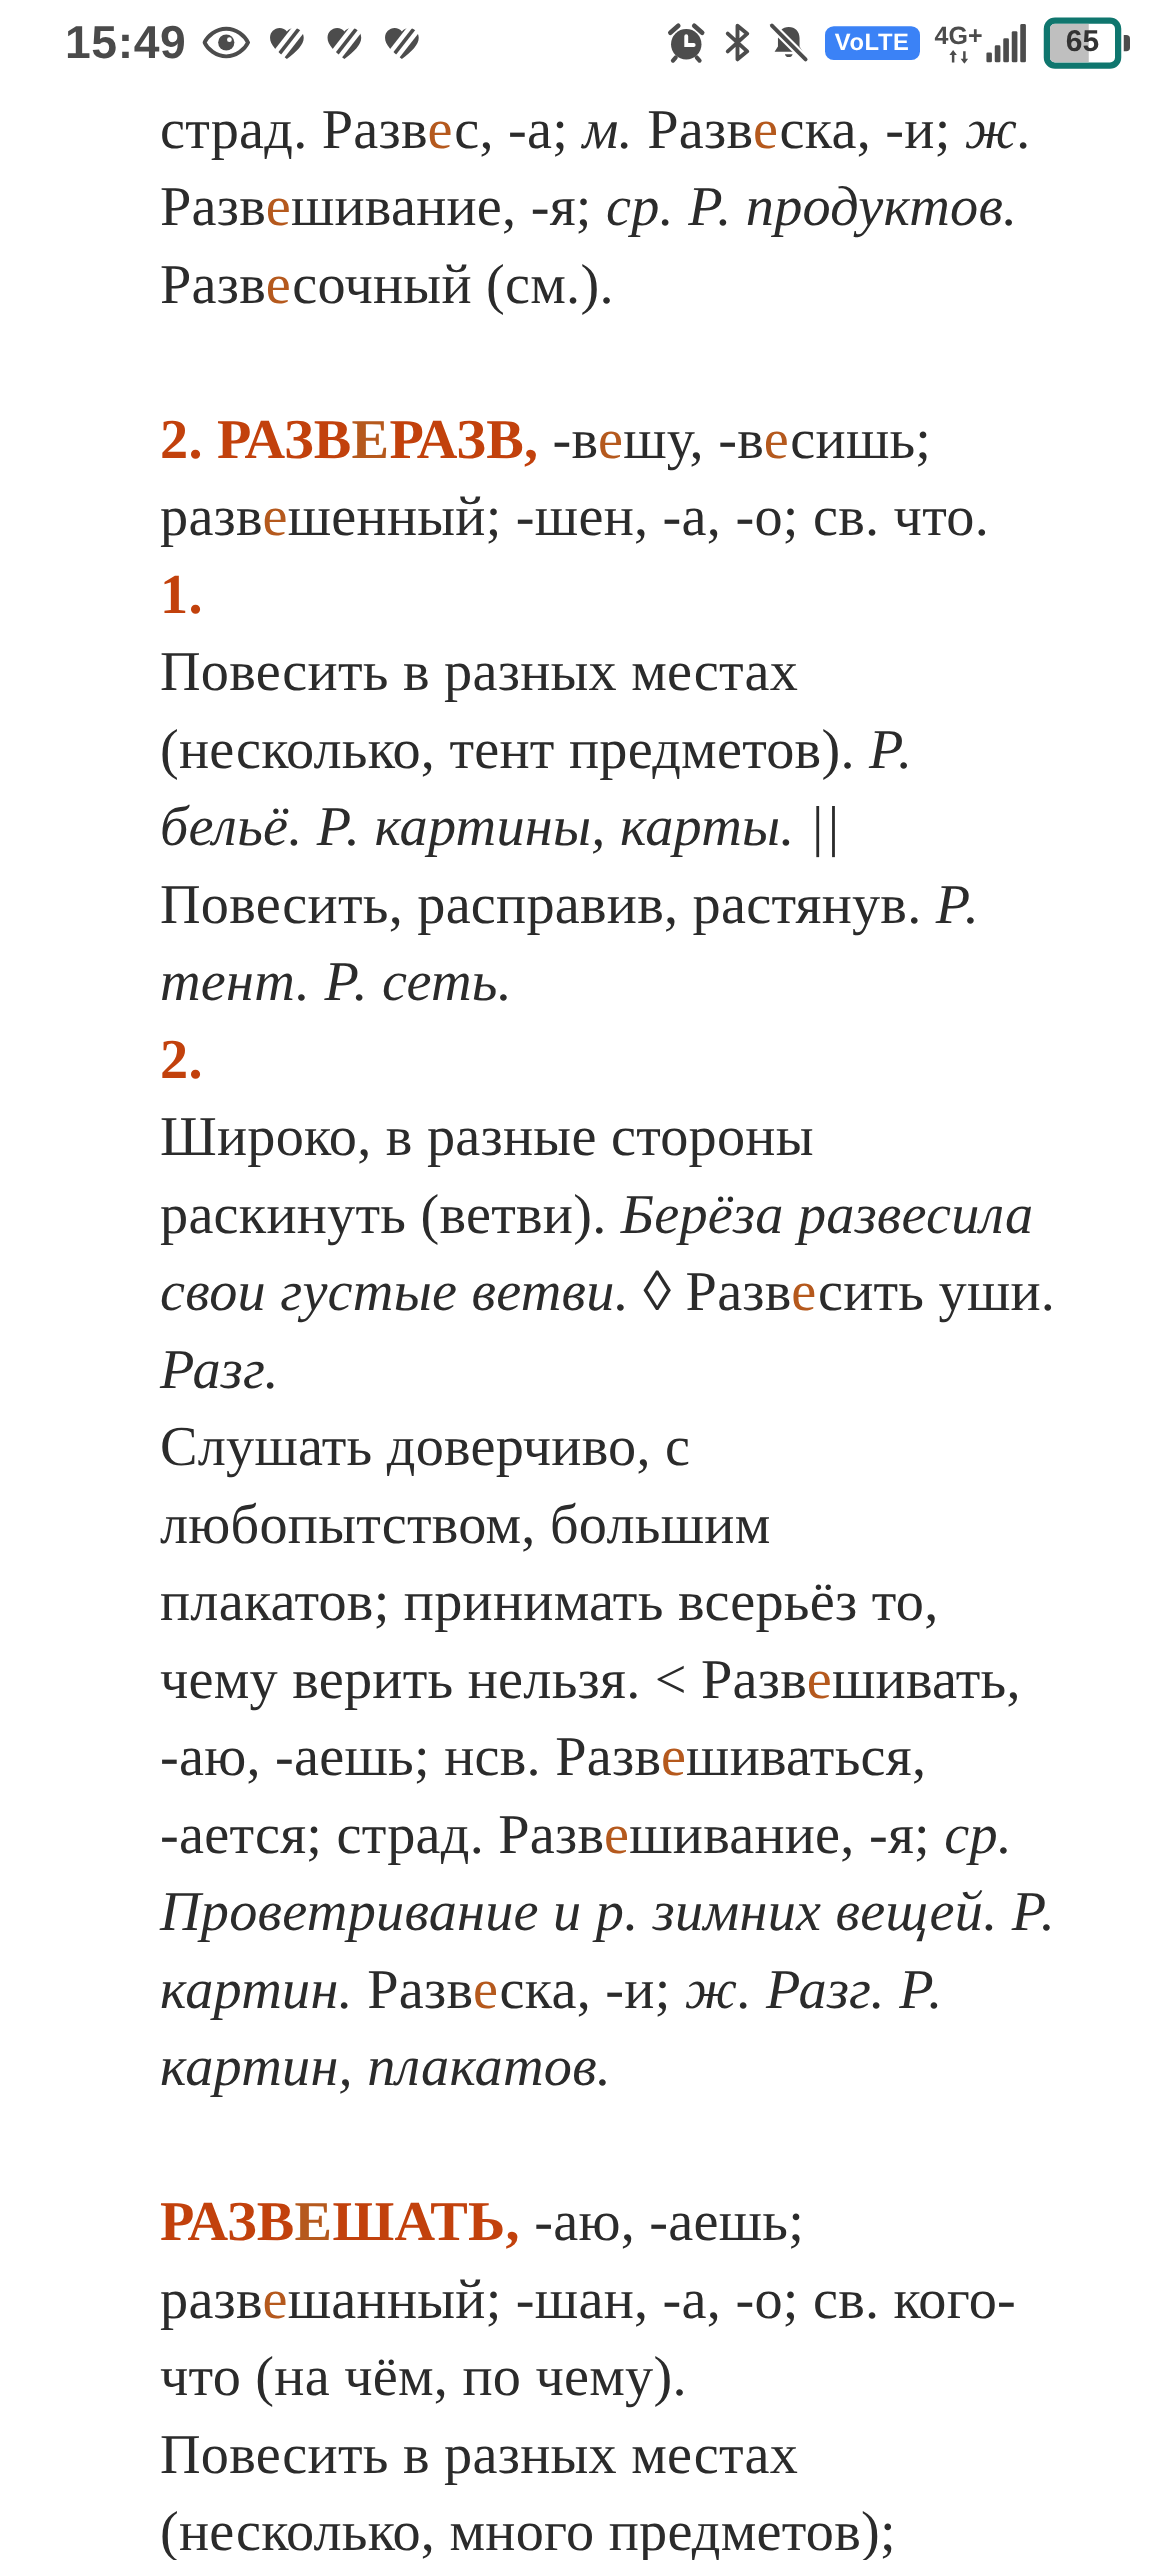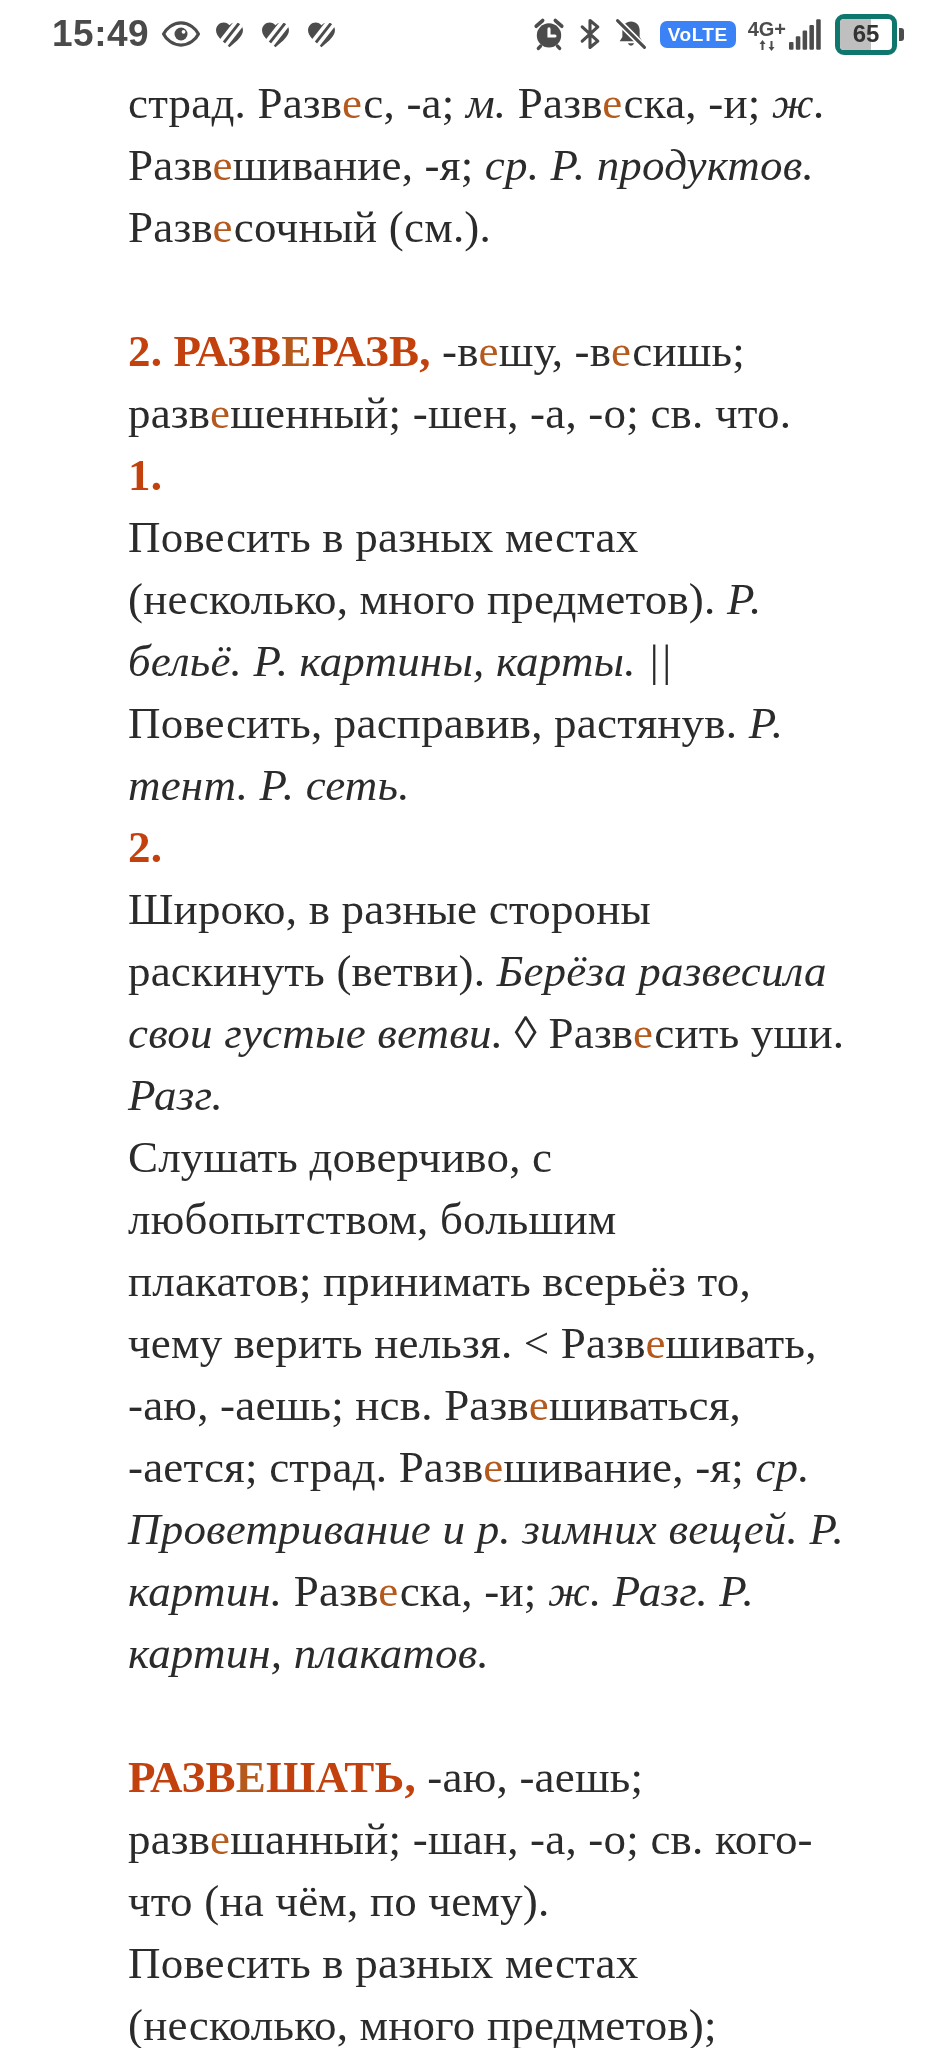--- a/index.html
+++ b/index.html
@@ -151,21 +151,21 @@
 
   <div class="content">
       <div class="line"><span>страд. Разв</span><span class="ac">е</span><span>с, -а; </span><span class="it">м. </span><span>Разв</span><span class="ac">е</span><span>ска, -и; </span><span class="it">ж.</span></div>
       <div class="line"><span>Разв</span><span class="ac">е</span><span>шивание, -я; </span><span class="it">ср. Р. продуктов.</span></div>
       <div class="line"><span>Разв</span><span class="ac">е</span><span>сочный (см.).</span></div>
       <div class="line blank"></div>
       <div class="line"><span class="bd">2. РАЗВ</span><span class="bd ac">Е</span><span class="bd">РАЗВ, </span><span>-в</span><span class="ac">е</span><span>шу, -в</span><span class="ac">е</span><span>сишь;</span></div>
       <div class="line"><span>разв</span><span class="ac">е</span><span>шенный; -шен, -а, -о; св. что.</span></div>
       <div class="line"><span class="bd">1.</span></div>
       <div class="line"><span>Повесить в разных местах</span></div>
-      <div class="line"><span>(несколько, много предметов). </span><span class="it">Р.</span></div>
+      <div class="line"><span>(несколько, тент предметов). </span><span class="it">Р.</span></div>
       <div class="line"><span class="it">бельё. Р. картины, карты. ||</span></div>
       <div class="line"><span>Повесить, расправив, растянув. </span><span class="it">Р.</span></div>
       <div class="line"><span class="it">тент. Р. сеть.</span></div>
       <div class="line"><span class="bd">2.</span></div>
       <div class="line"><span>Широко, в разные стороны</span></div>
       <div class="line"><span>раскинуть (ветви). </span><span class="it">Берёза развесила</span></div>
       <div class="line"><span class="it">свои густые ветви. </span><span>◊ Разв</span><span class="ac">е</span><span>сить уши.</span></div>
       <div class="line"><span class="it">Разг.</span></div>
       <div class="line"><span>Слушать доверчиво, с</span></div>
       <div class="line"><span>любопытством, большим</span></div>

